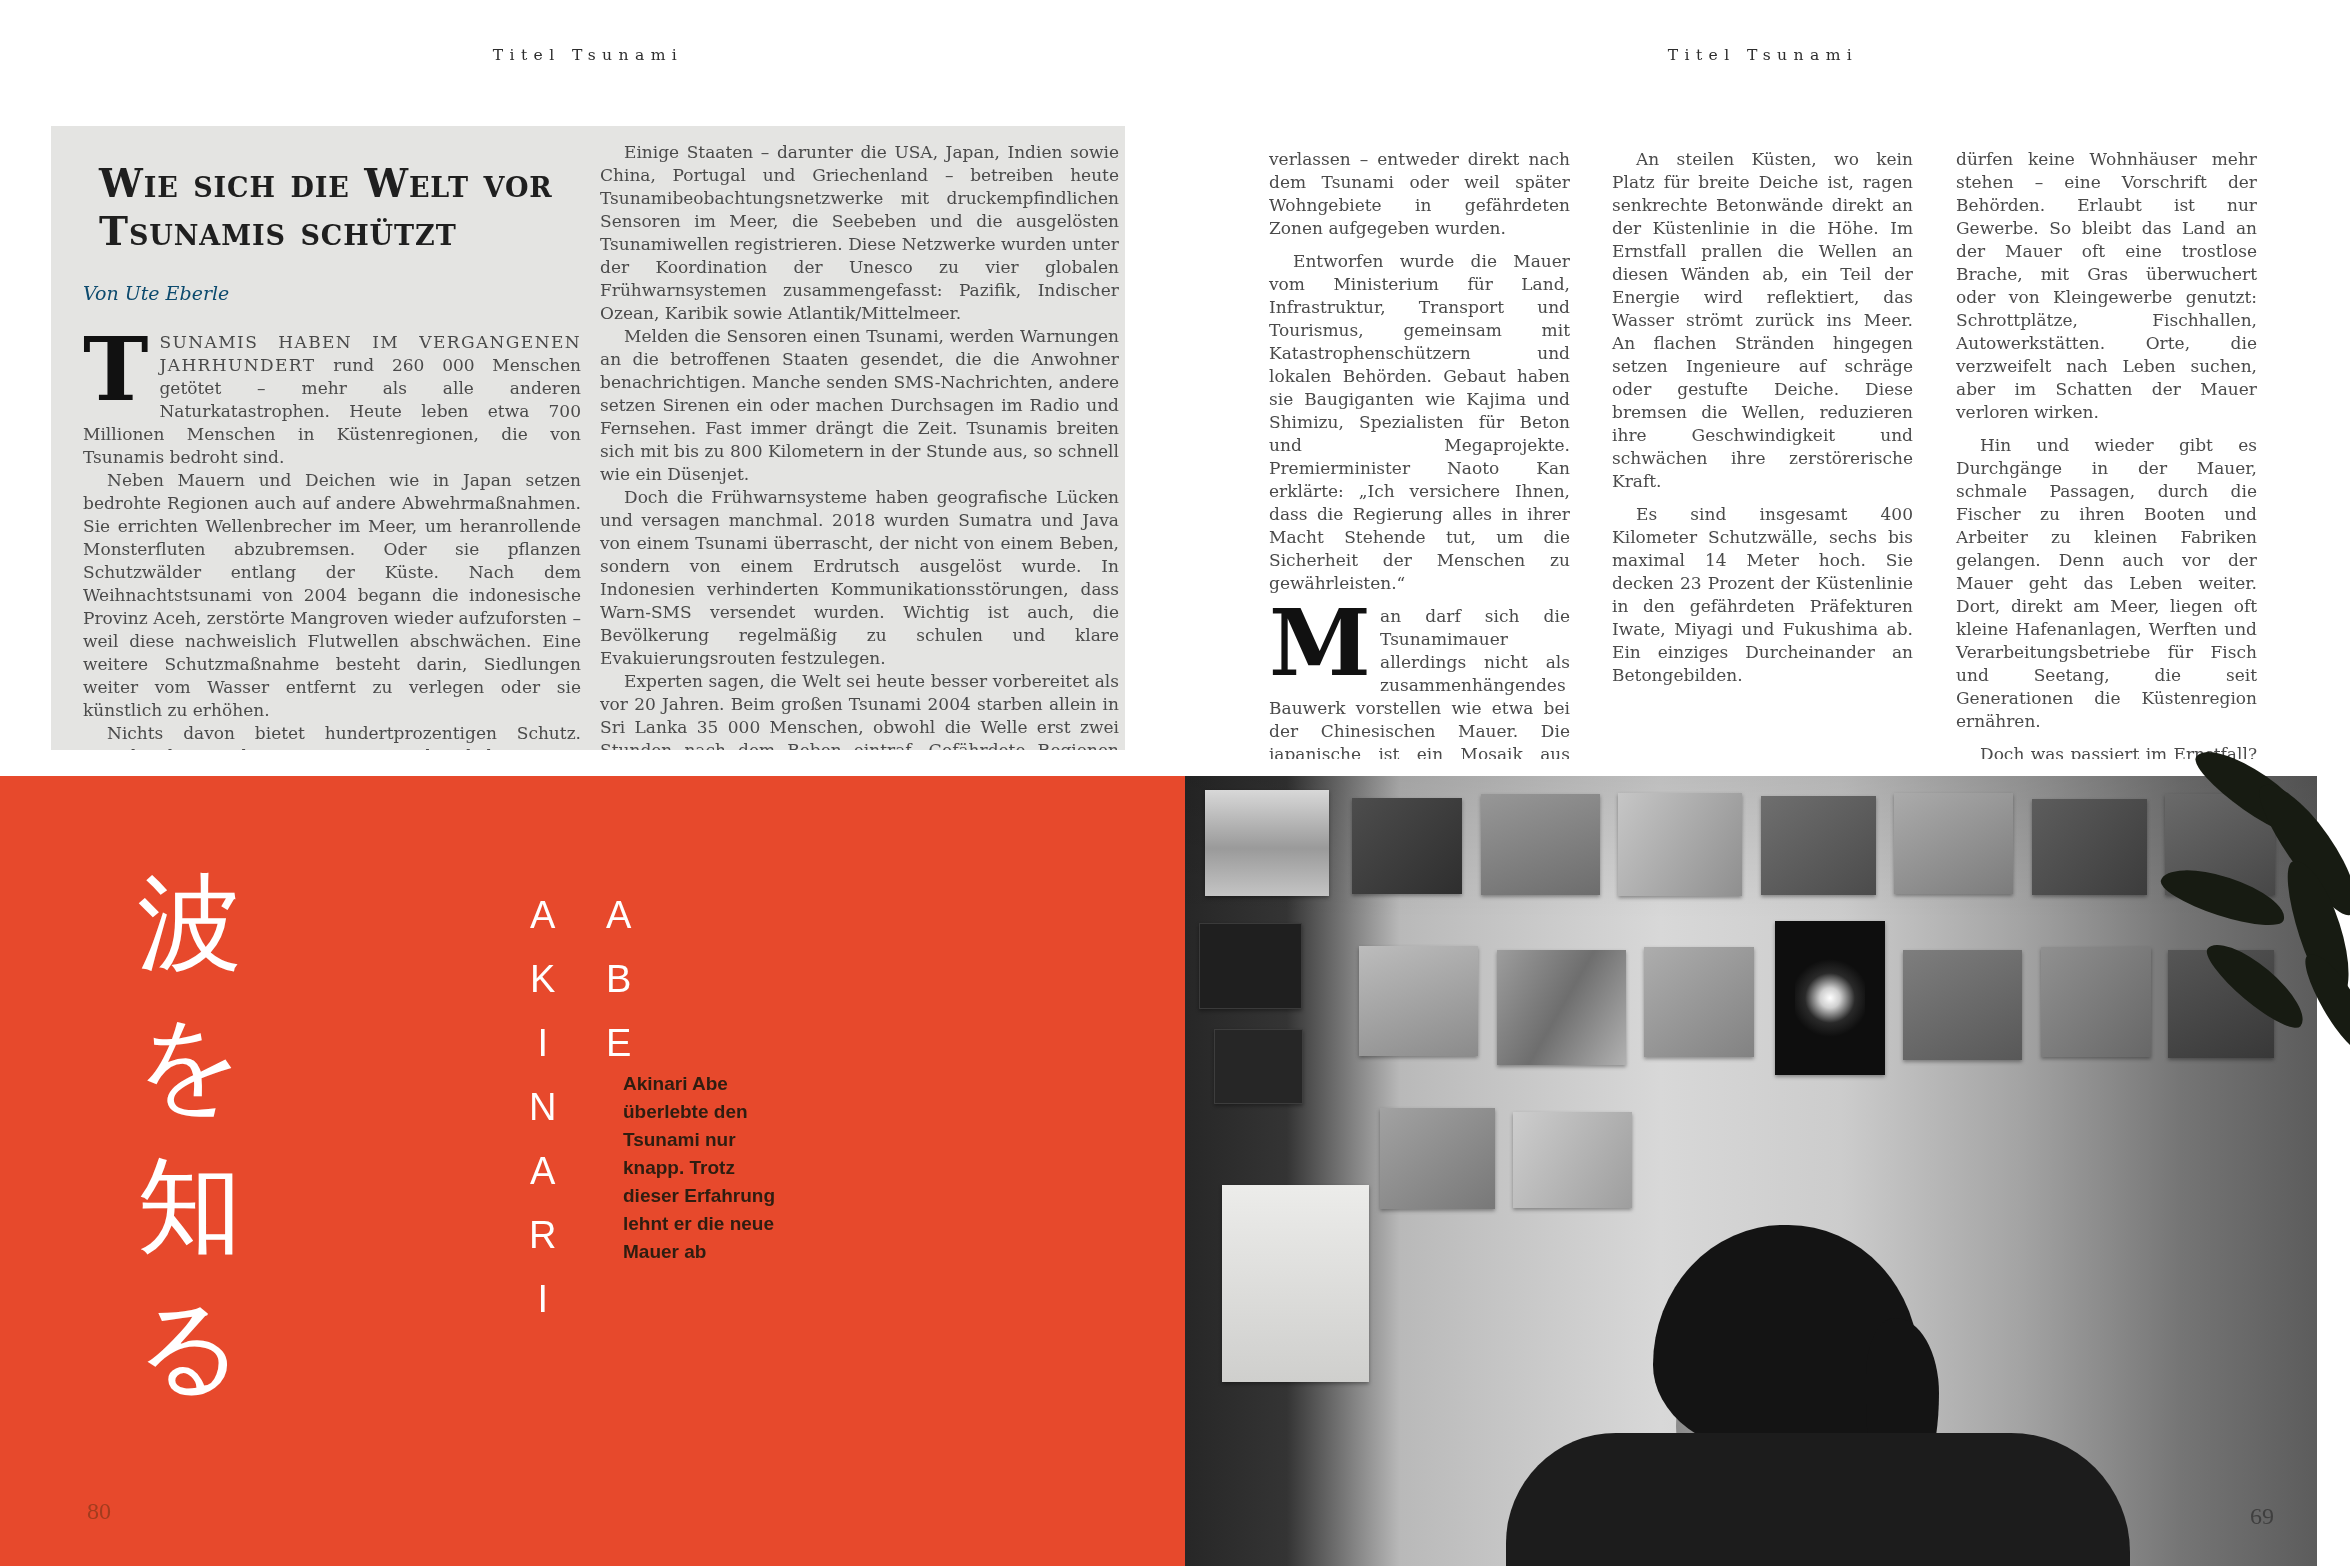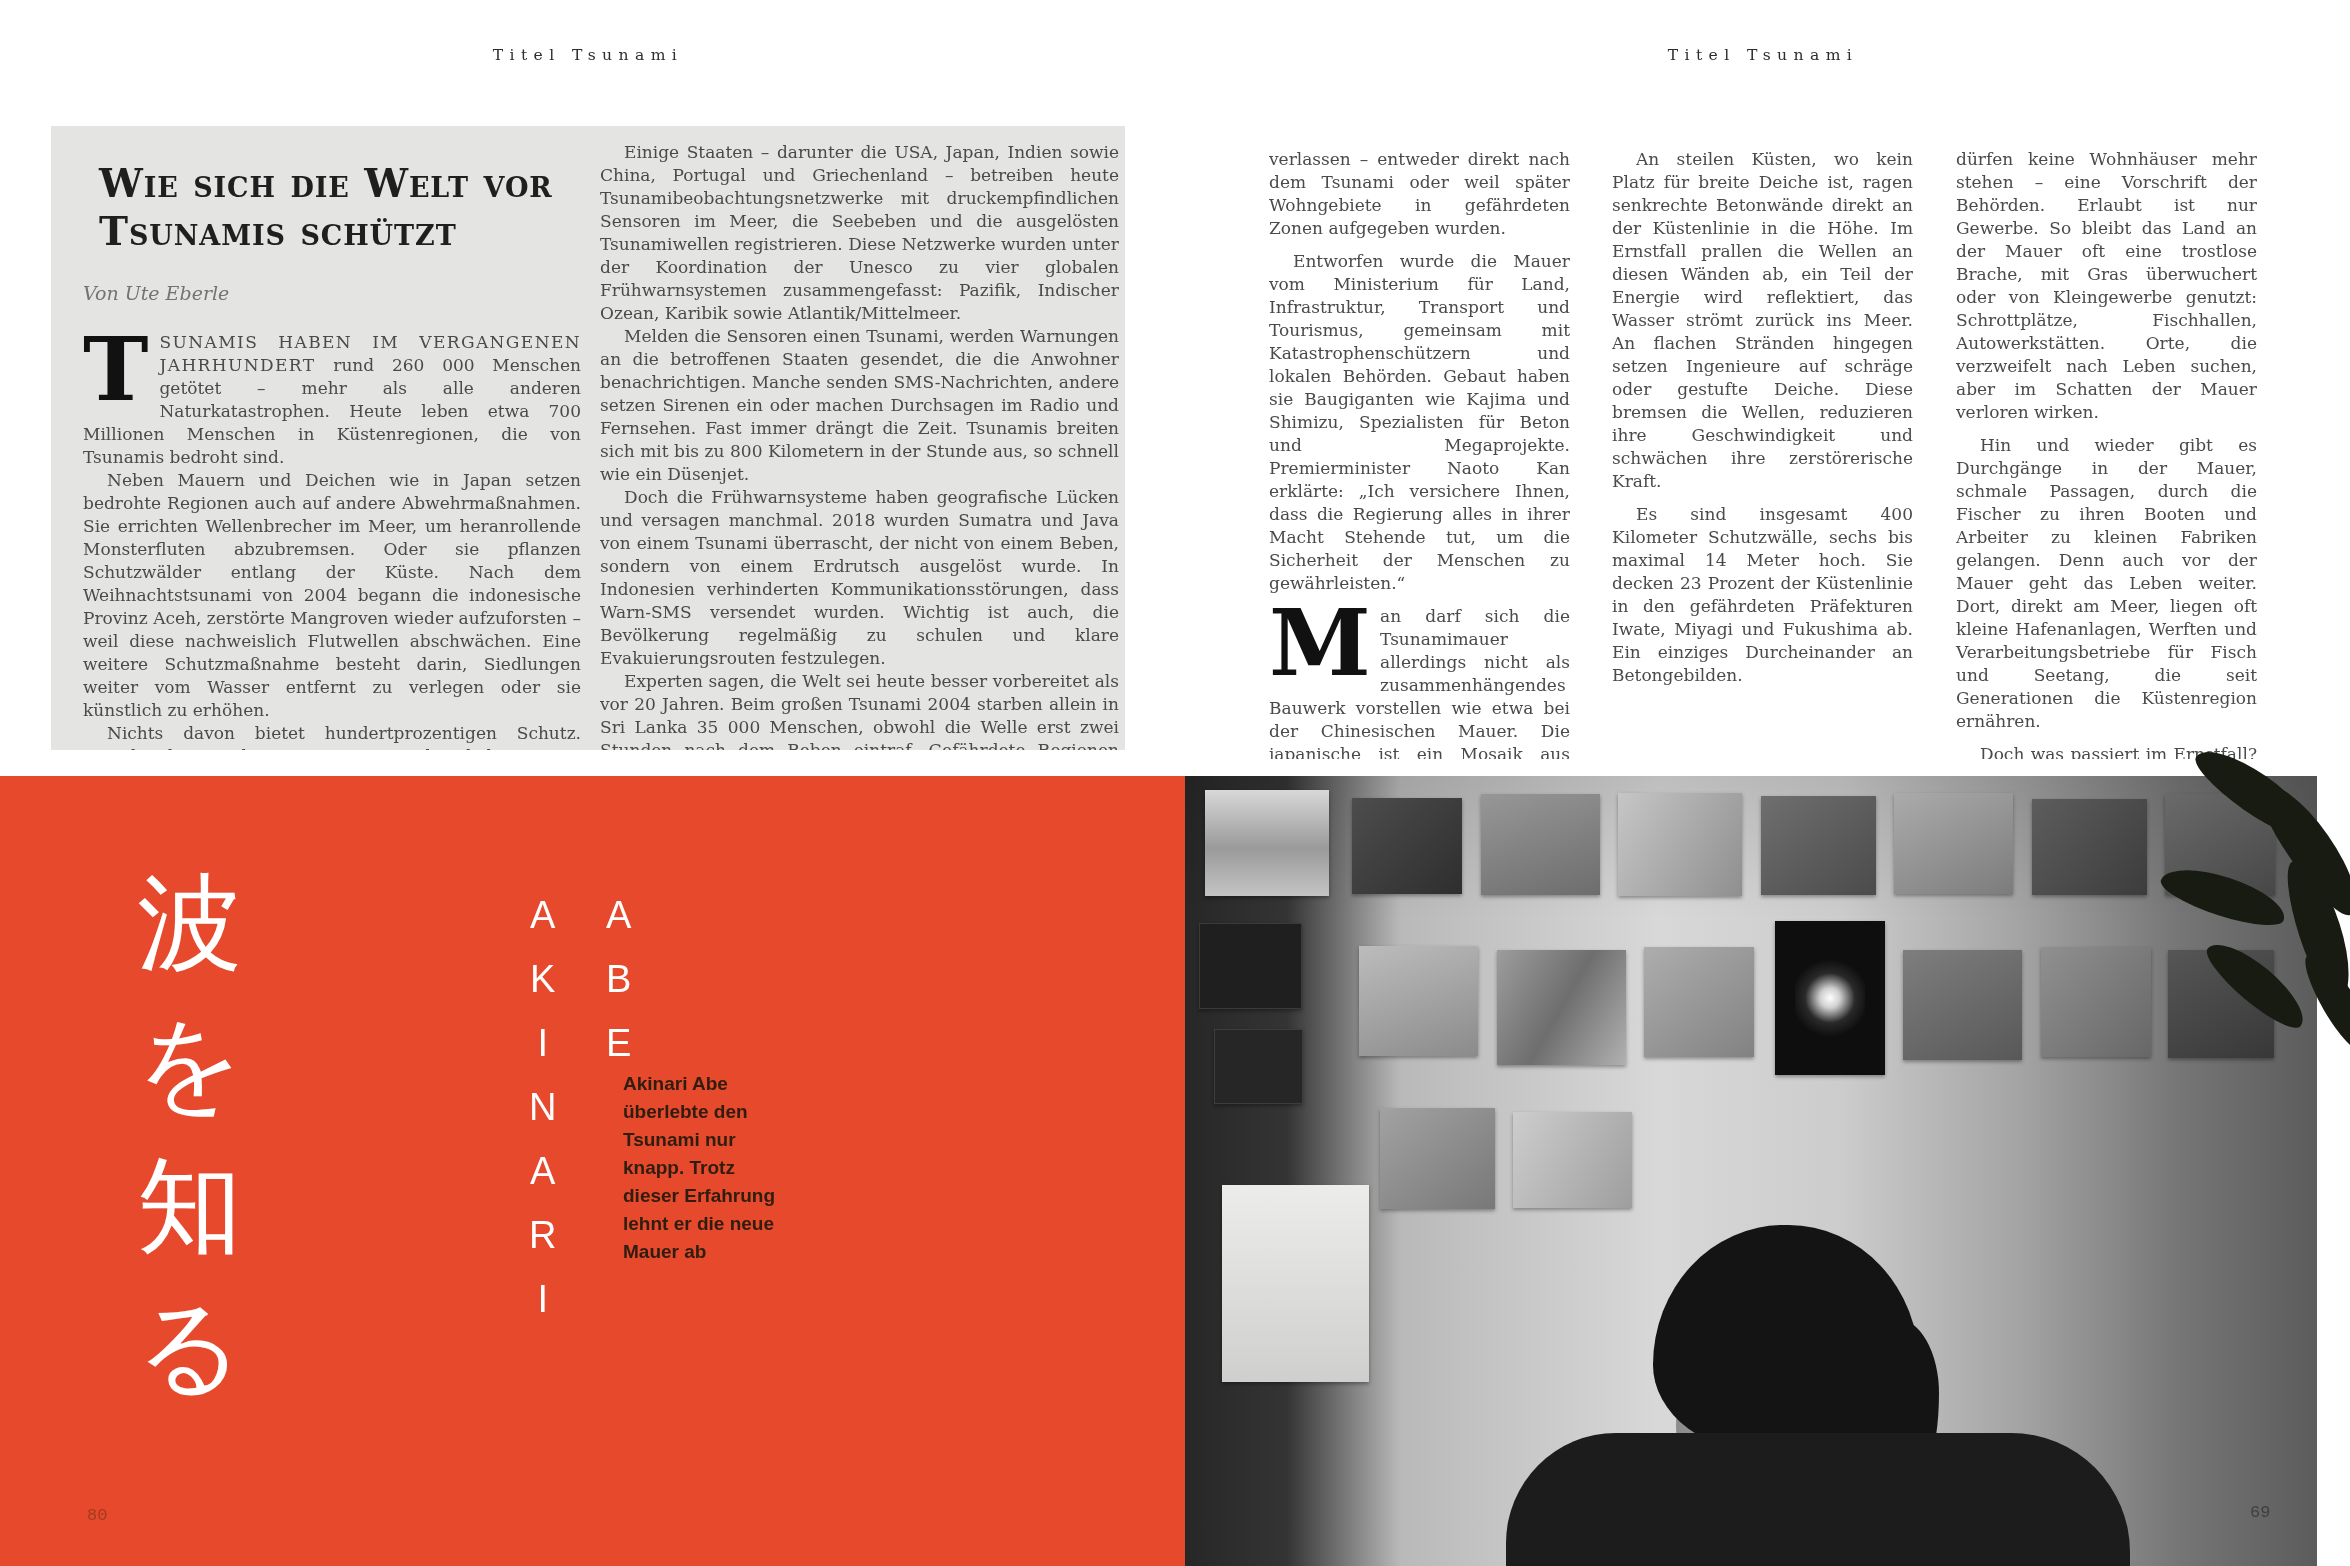--- a/index.html
+++ b/index.html
@@ -16,21 +16,21 @@
   .rh-right{left:1616px;}
 
   
   .gray-box{position:absolute;left:51px;top:126px;width:1074px;height:624px;background:#e4e4e2;overflow:hidden;}
   .colA{position:absolute;left:32px;top:18.4px;width:498px;}
   .colB{position:absolute;left:549px;top:14.7px;width:519px;}
   .article-title{
     font-variant:small-caps;font-weight:600;font-size:39px;line-height:1.22;
     color:#1f1f1f;letter-spacing:0.9px;margin:16px;
   }
-  .byline{font-style:italic;font-size:19px;color:#737373;margin-top:26px;margin-bottom:27.5px;}
+  .byline{font-style:italic;font-size:19px;color:#0c4a6e;margin-top:26px;margin-bottom:27.5px;}
   .para{font-size:17px;line-height:23px;text-align:justify;margin:0;color:#4a4a4a;}
   .indent{text-indent:24px;}
   .dropcap{
     float:left;font-weight:700;color:#111;font-family:"DejaVu Serif",serif;
     font-size:88px;line-height:68px;padding-right:11px;padding-top:3.7px;
   }
   .lead-caps{letter-spacing:1.4px;word-spacing:2.8px;color:#4a4a4a;}
 
   
   .rcol{position:absolute;top:138px;width:321px;height:621px;overflow:hidden;}
@@ -47,21 +47,21 @@
   .jp-char{font-size:105px;line-height:1.05;color:#ffffff;font-family:"DejaVu Serif",serif;}
   .vname{position:absolute;display:flex;flex-direction:column;align-items:center;gap:21px;
          font-family:"Liberation Sans",sans-serif;color:#ffffff;font-size:38px;font-weight:400;}
   .vname-first{left:529px;top:118px;}
   .vname-last{left:606px;top:118px;}
   .feature-caption{
     position:absolute;left:623px;top:294px;width:158px;
     font-family:"Liberation Sans",sans-serif;font-weight:700;font-size:19px;line-height:28px;
     color:#2f1d10;
   }
-  .pagenum{font-size:17px;font-family:Liberation Mono, monospace;}
+  .pagenum{font-size:24px;font-family:Liberation Serif, serif;}
   .pn-left{position:absolute;left:87px;bottom:42px;color:#a23c1e;}
   .pn-right{position:absolute;left:1065px;top:727px;color:#3f3f3f;}
 
   
   .photo{
     position:absolute;left:1185px;top:776px;width:1132px;height:791px;overflow:visible;
     background:
       linear-gradient(180deg, rgba(0,0,0,0.12) 0%, rgba(0,0,0,0) 18%),
       linear-gradient(90deg,#272727 0%,#343434 9%,#b9b9b9 19%,#d8d8d8 42%,#cccccc 58%,#a3a3a3 74%,#757575 88%,#5c5c5c 100%);
   }

